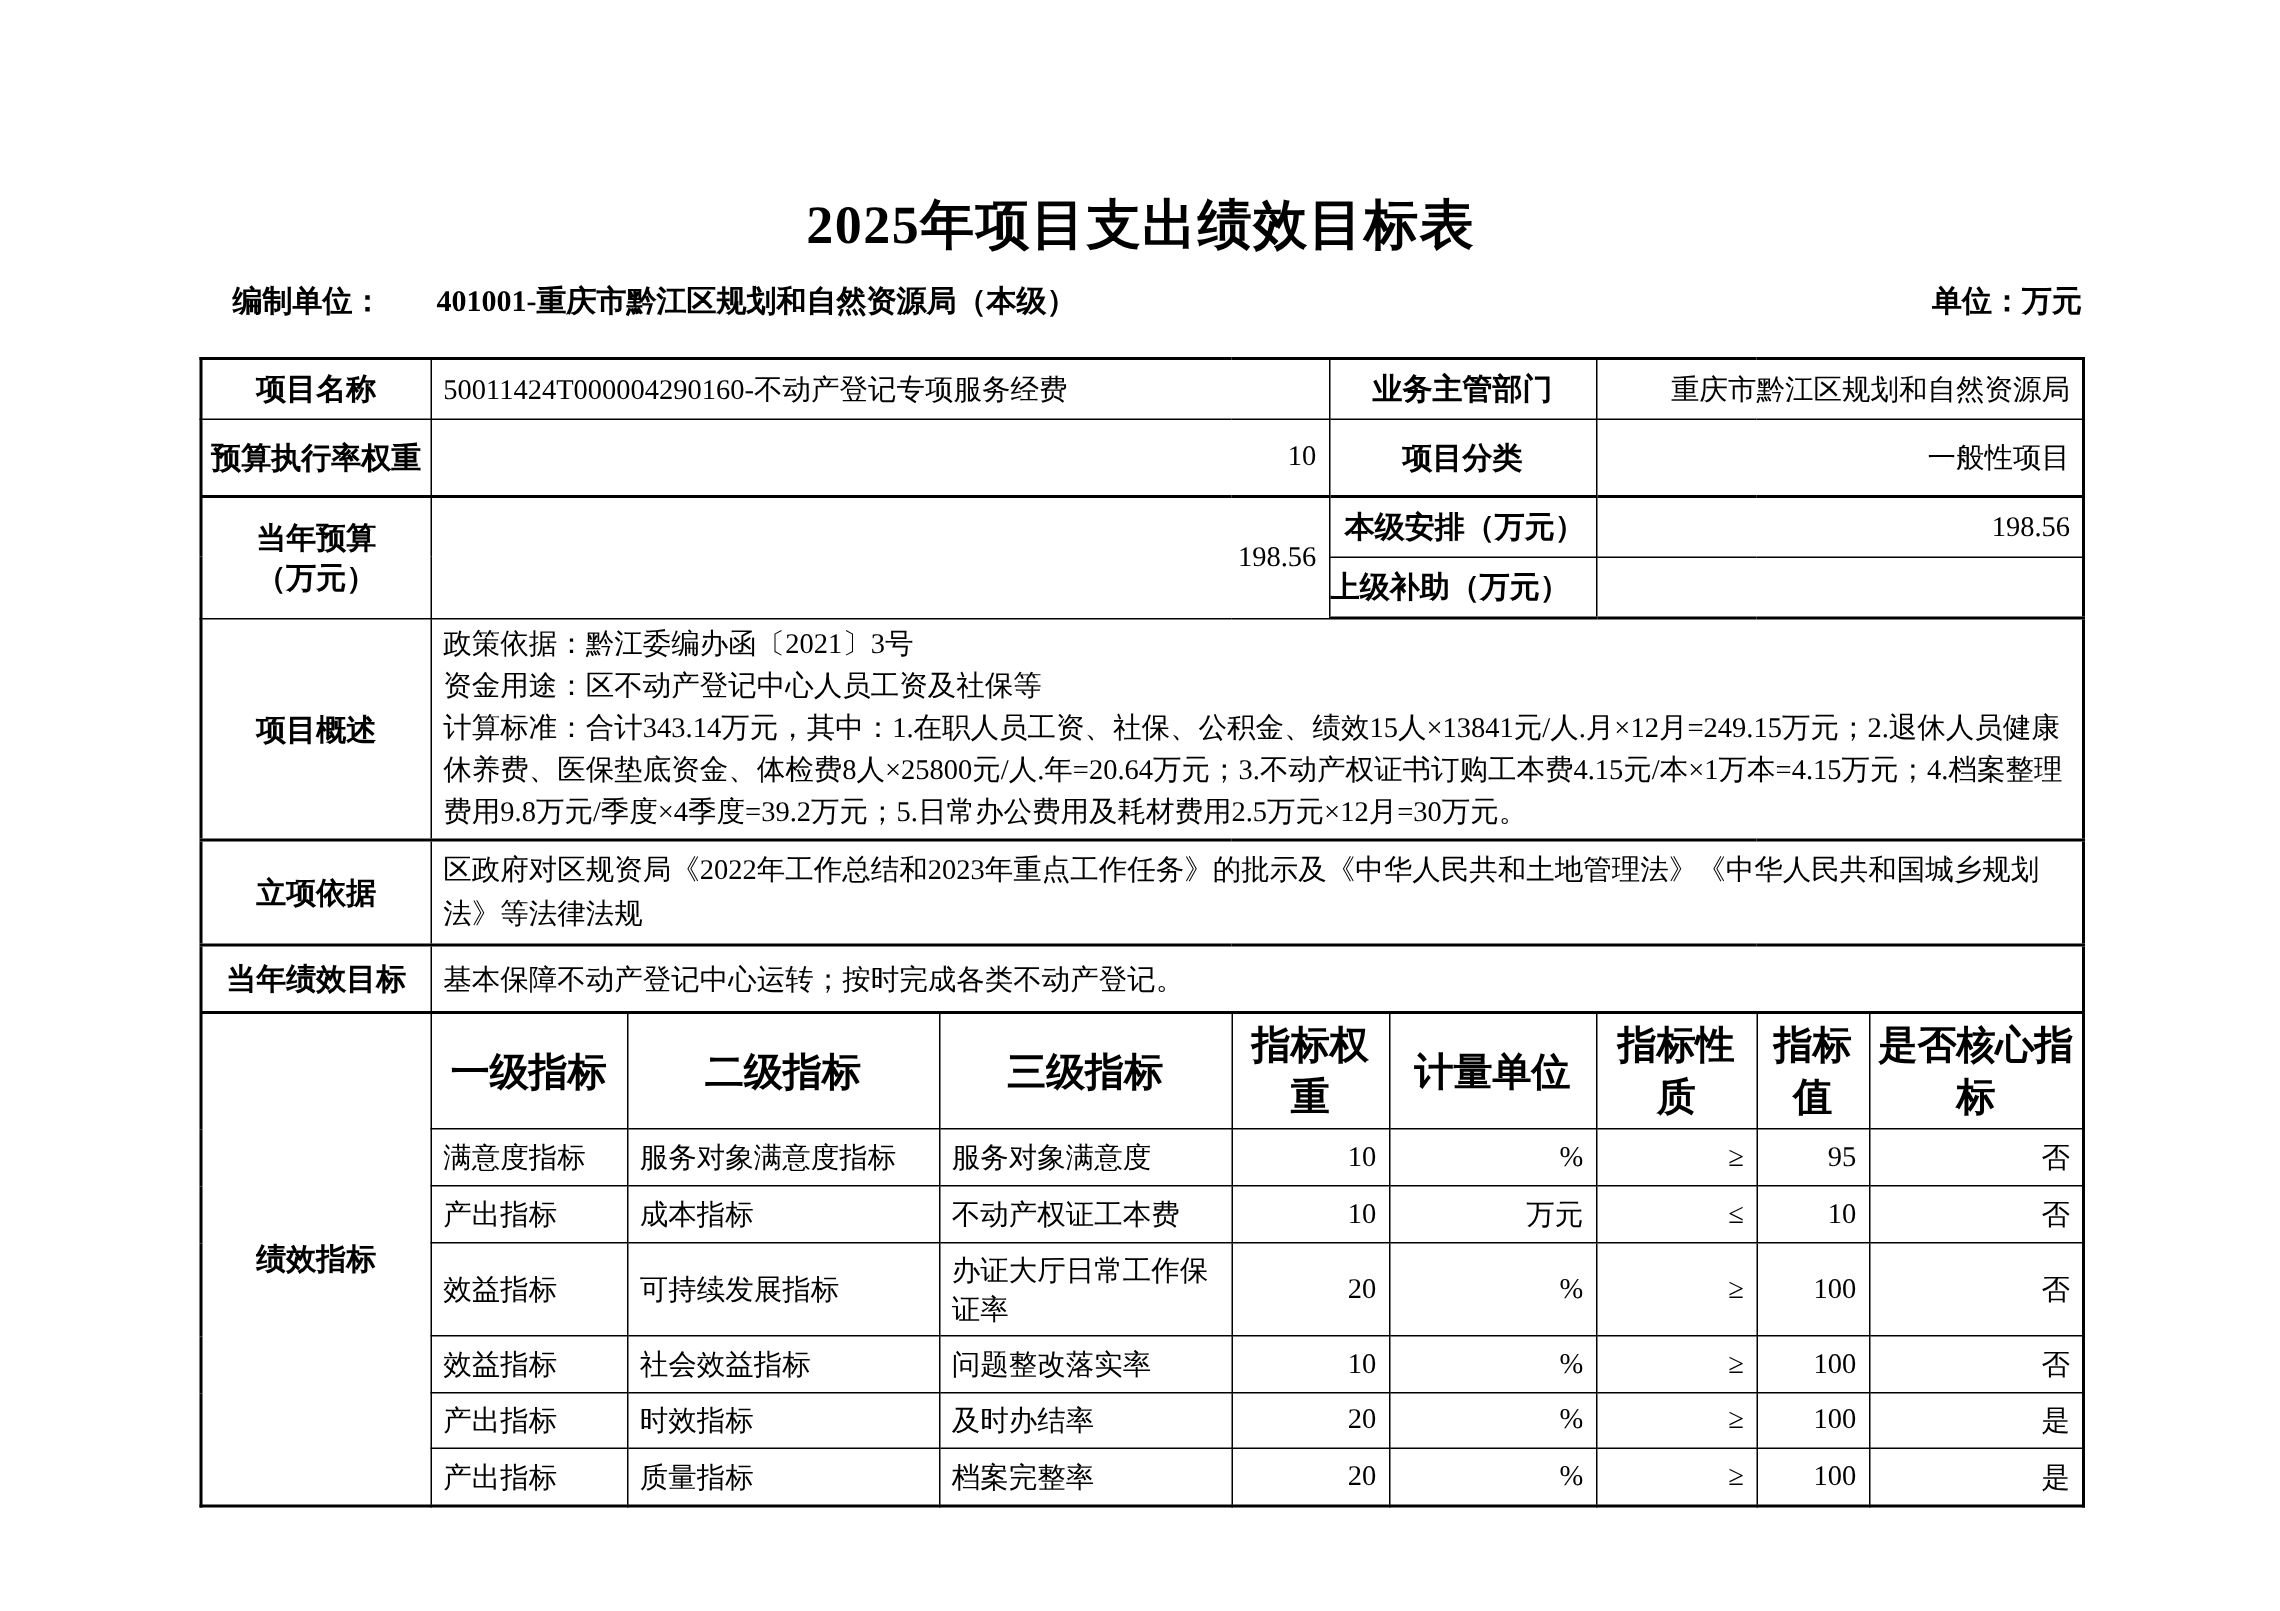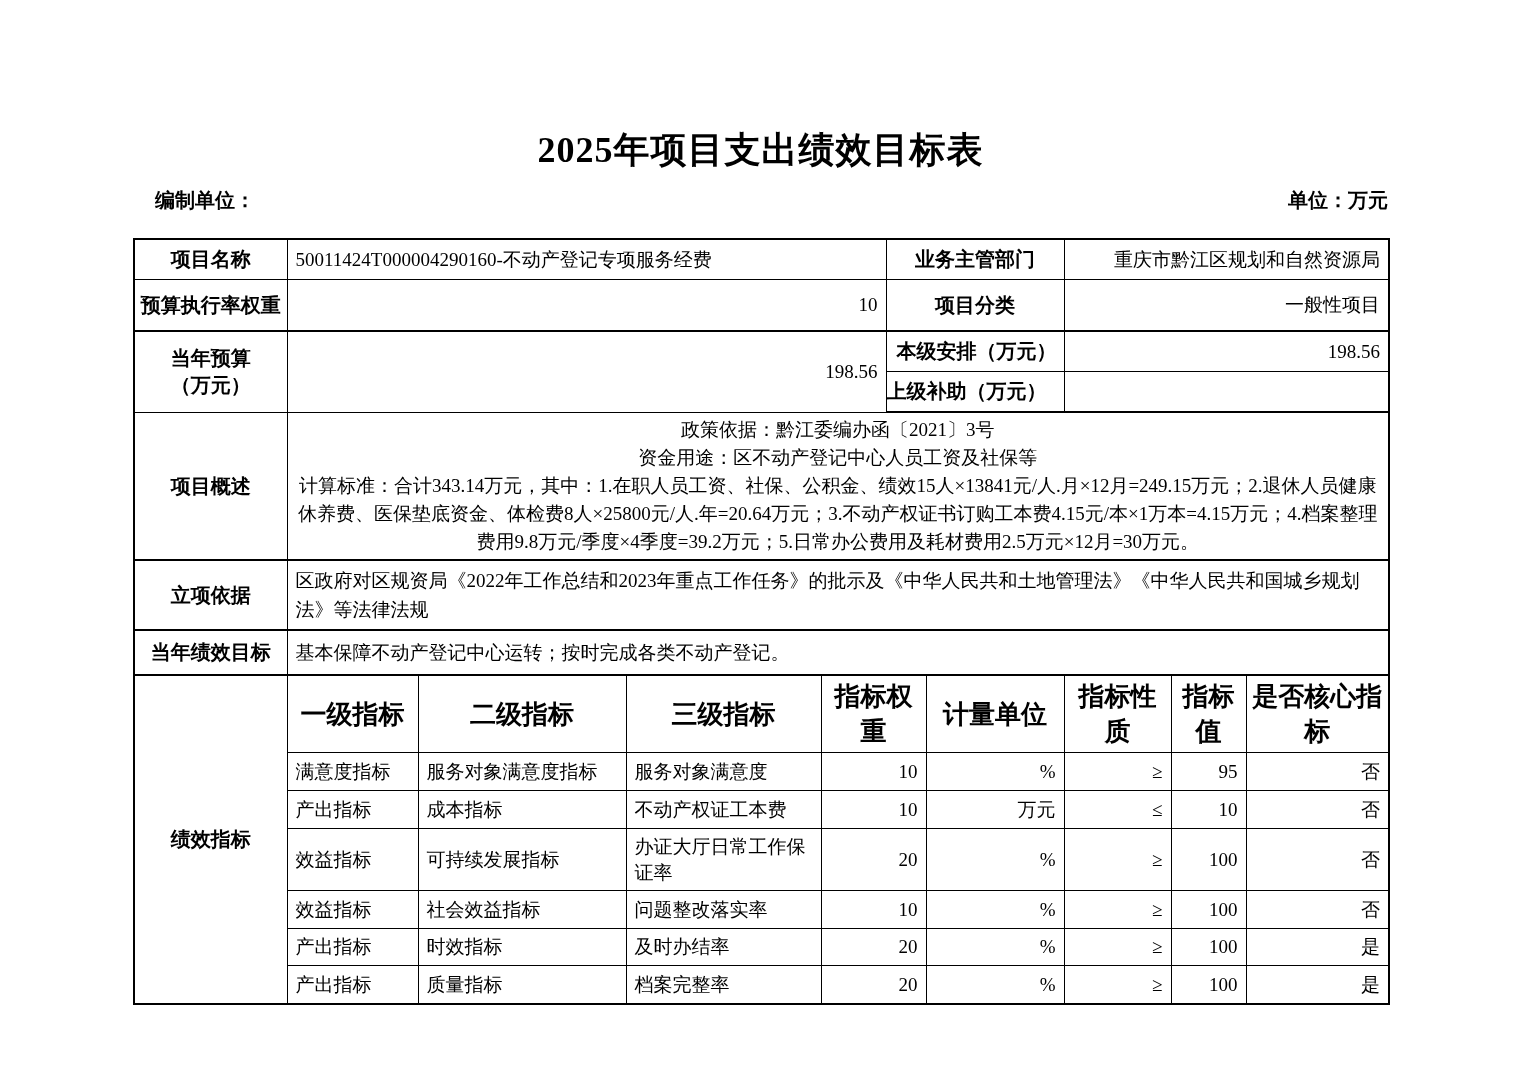--- a/index.html
+++ b/index.html
@@ -58,33 +58,34 @@
     white-space: pre-line;
   }
   td.ctr { text-align: right; }
   td.lft { text-align: left; }
   td.head {
     font-weight: bold;
     text-align: center;
     font-size: 26px;
     padding: 3px 2px;
   }
-  .ov-line { line-height: 28px; text-align: center; }
+  .ov-line { line-height: 28px; }
   .long-text { line-height: 29px; }
 </style>
 </head>
 <body>
 
 <div class="sheet">
 
   <h1 class="doc-title">2025年项目支出绩效目标表</h1>
 
   <div class="meta-row">
     <div class="meta-left">
       <span class="meta-label">编制单位：</span>
+      <span>401001-重庆市黔江区规划和自然资源局（本级）</span>
     </div>
     <div>单位：万元</div>
   </div>
 
   <table class="main">
     <colgroup>
       <col style="width:153px">
         <col style="width:131px">
         <col style="width:208px">
       <col style="width:195px">

